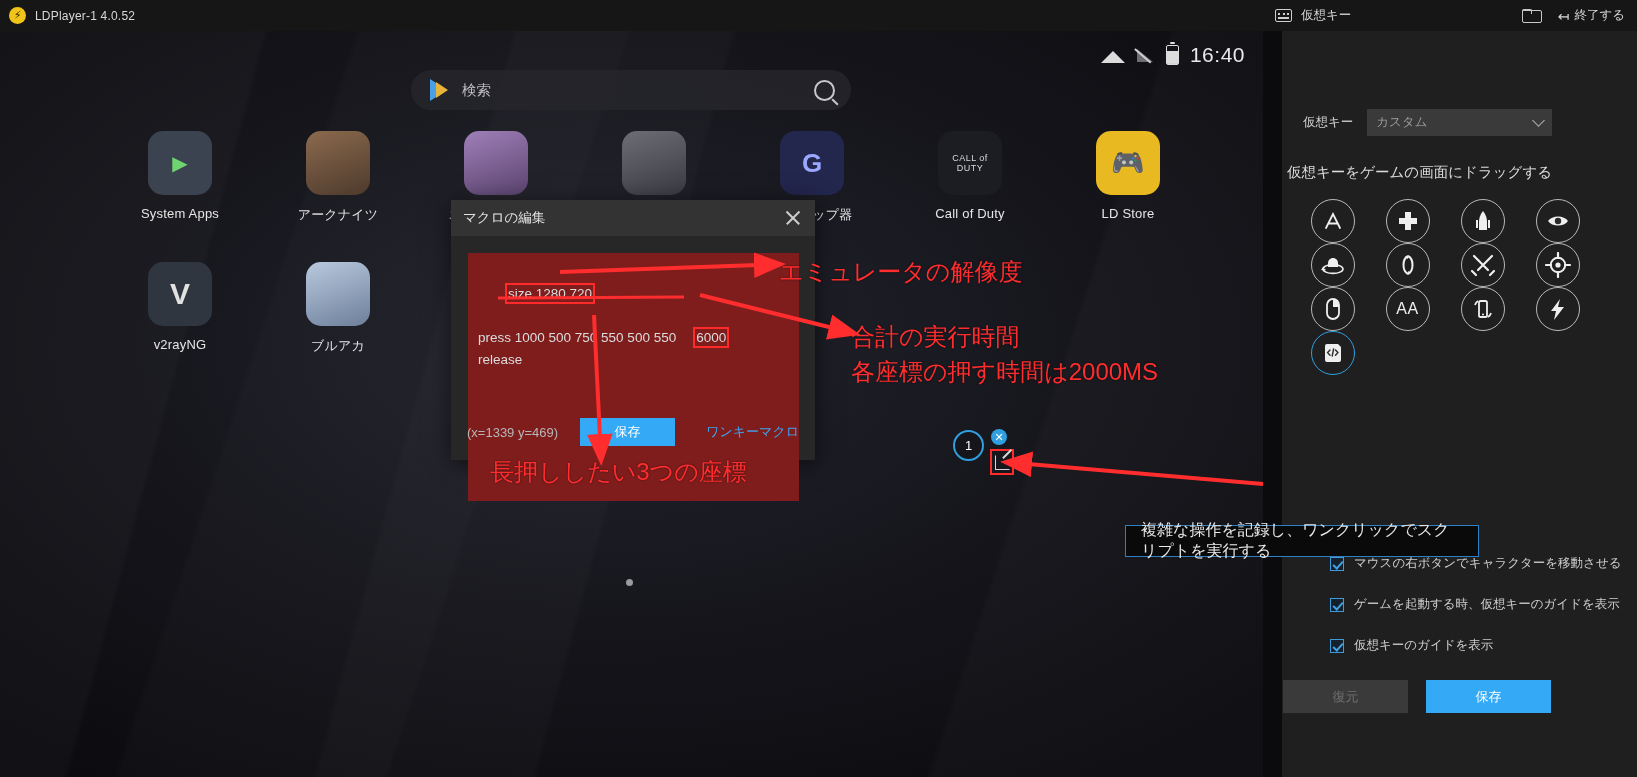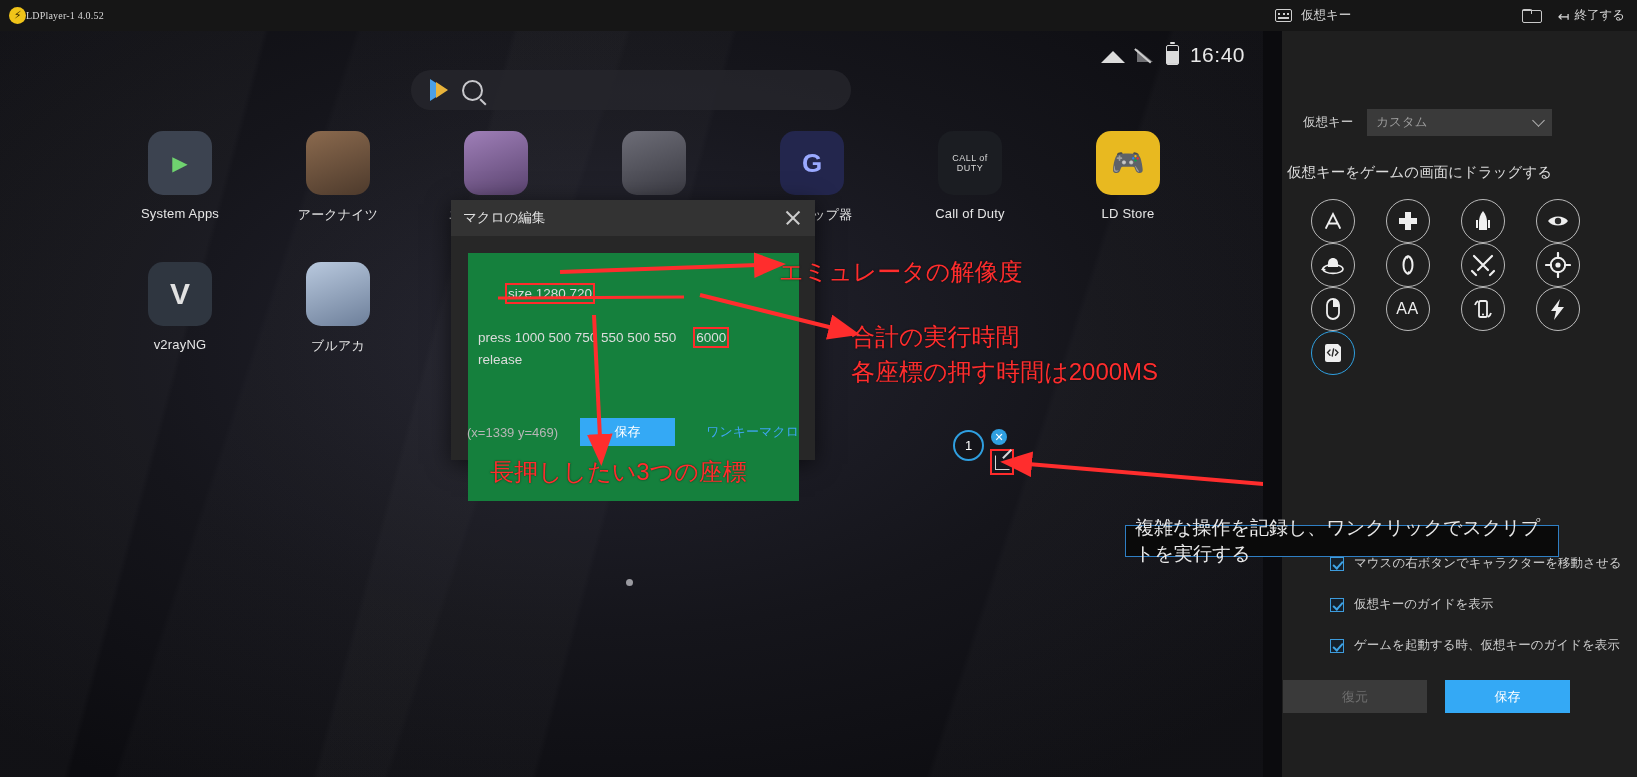--- a/index.html
+++ b/index.html
@@ -14,21 +14,21 @@
   
   .titlebar {
     position: absolute; left: 0; top: 0; width: 1263px; height: 31px;
     background: #161616; display: flex; align-items: center; padding-left: 9px;
   }
   .app-logo {
     width: 17px; height: 17px; border-radius: 50%;
     background: #f0c419; display: flex; align-items: center; justify-content: center;
     color: #3a2c00; font-size: 11px; font-weight: bold; line-height: 1;
   }
-  .app-title { color: #d8d8d8; font-size: 10px; letter-spacing: .2px; font-family: Liberation Serif, serif; }
+  .app-title { color: #d8d8d8; font-size: 12px; margin-left: 9px; letter-spacing: .2px; }
 
   
   .panel-header {
     position: absolute; left: 1263px; top: 0; width: 374px; height: 31px;
     background: #161616; display: flex; align-items: center; padding: 0 12px;
   }
   .ph-left { display: flex; align-items: center; gap: 9px; }
   .ph-title { color: #d6d6d6; font-size: 12.5px; }
   .ph-right { margin-left: auto; display: flex; align-items: center; gap: 18px; }
   .ph-exit { color: #d6d6d6; font-size: 12.5px; display: flex; align-items: center; gap: 5px; }
@@ -106,21 +106,21 @@
   
   .dialog {
     position:absolute; left:451px; top:200px; width:364px; height:260px;
     background:#272727; box-shadow:0 4px 22px rgba(0,0,0,.6);
   }
   .dlg-head { height:36px; background:#333333; display:flex; align-items:center; padding:0 12px; }
   .dlg-title { color:#e2e2e2; font-size:13.5px; }
   .dlg-close { margin-left:auto; width:20px;height:20px; position:relative; cursor:pointer; }
   .dlg-close::before,.dlg-close::after{content:'';position:absolute;left:1px;top:9px;width:18px;height:1.6px;background:#cdcdcd;}
   .dlg-close::before{transform:rotate(45deg);} .dlg-close::after{transform:rotate(-45deg);}
-  .dlg-body { position:absolute; left:17px; top:53px; width:331px; height:248px; background:#15803d; padding:8px 10px; }
+  .dlg-body { position:absolute; left:17px; top:53px; width:331px; height:248px; background:#7f1d1d; padding:8px 10px; }
   .code-line { color:#dcdcdc; font-size:13.5px; line-height:22px; white-space:pre; }
   .dlg-foot { position:absolute; left:0; bottom:0; width:100%; height:56px; display:flex; align-items:center; padding:0 16px; }
   .coords { color:#b6b6b6; font-size:13px; }
   .save-btn { width:95px;height:28px;background:#34a9f5;color:#fff;font-size:13px;
               display:flex;align-items:center;justify-content:center; margin-left:22px; cursor:pointer; }
   .onekey-link { margin-left:auto; color:#3ea5f0; font-size:13px; cursor:pointer; }
 
   
   .hl { outline:2px solid #ff2b2b; outline-offset:1px; }
 
@@ -159,34 +159,34 @@
   .drag-hint { position:absolute; left:24px; top:132px; color:#dcdcdc; font-size:14.5px; }
 
   .icon-grid { position:absolute; left:32px; top:168px; width:300px;
                display:grid; grid-template-columns:repeat(4,1fr); justify-items:center; }
   .vk-icon { width:44px;height:44px;border-radius:50%;border:1.4px solid #b9b9b9;
              display:flex;align-items:center;justify-content:center;color:#efefef; cursor:pointer; }
   .vk-icon.sel { border-color:#2f9fe0; }
   .vk-icon.row4 { grid-column:1; }
 
   .tooltip {
-    position:absolute; left:1125px; top:525px; width:434px; height:32px;
-    background:#0a0a0a; border:1.4px solid #2f7fc4; color:#e9e9e9; font-size:19px;
-    display:flex; align-items:center; padding:0 9px; z-index:40;
+    position:absolute; left:1125px; top:525px; width:354px; height:32px;
+    background:#0a0a0a; border:1.4px solid #2f7fc4; color:#e9e9e9; font-size:16px;
+    display:flex; align-items:center; padding:0 15px; z-index:40;
   }
 
   .checks { position:absolute; left:20px; top:524px; width:354px;padding-left:47px; }
   .chk-row { display:flex; align-items:center; gap:10px; margin-bottom:24px; cursor:pointer; }
   .chk { width:14px;height:14px;border:1.4px solid #3d9bdc;background:#14202b;position:relative;flex:none;}
   .chk::after{content:'';position:absolute;left:4px;top:1px;width:4px;height:8px;
     border:solid #3fa4e6;border-width:0 2px 2px 0;transform:rotate(42deg);}
   .chk-label { color:#cfcfcf; font-size:12.5px; }
 
   .btn-row { position:absolute; left:20px; bottom:64px; display:flex; gap:18px; }
-  .btn-restore { width:144px;height:33px;background:#3a3a3a;color:#6e6e6e;font-size:13px;
+  .btn-restore { width:125px;height:33px;background:#3a3a3a;color:#6e6e6e;font-size:13px;
                  display:flex;align-items:center;justify-content:center; }
   .btn-save { width:125px;height:33px;background:#34a9f5;color:#fff;font-size:13px;
               display:flex;align-items:center;justify-content:center; cursor:pointer; }
 </style>
 </head>
 <body>
 
 <div id="root">
 
   <div class="titlebar">
@@ -214,20 +214,21 @@
 
     <div class="statusbar">
       <span class="wifi"></span>
       <span class="sig"></span>
       <span class="batt"></span>
       <span class="sb-clock">16:40</span>
     </div>
 
     <div class="searchbar">
       <span class="play-logo"></span>
+      <span class="search-text">検索</span>
       <span class="mag"></span>
     </div>
 
     <div class="apps">
       <div class="app-row">
         <div class="app">
           <div class="app-tile" style="background:#3c4350;">
             <span style="color:#6fd36f;font-size:20px;">▶</span>
           </div>
           <div class="app-label">System Apps</div>
@@ -431,25 +432,25 @@
         </div>
     </div>
 
     <div class="checks">
       <div class="chk-row">
         <span class="chk"></span>
         <span class="chk-label">マウスの右ボタンでキャラクターを移動させる</span>
       </div>
       <div class="chk-row">
         <span class="chk"></span>
-        <span class="chk-label">仮想キーのガイドを表示</span>
+        <span class="chk-label">ゲームを起動する時、仮想キーのガイドを表示</span>
       </div>
       <div class="chk-row">
         <span class="chk"></span>
-        <span class="chk-label">ゲームを起動する時、仮想キーのガイドを表示</span>
+        <span class="chk-label">仮想キーのガイドを表示</span>
       </div>
     </div>
 
     <div class="btn-row">
       <span class="btn-restore">復元</span>
       <span class="btn-save">保存</span>
     </div>
   </div>
 
   <div class="tooltip">複雑な操作を記録し、ワンクリックでスクリプトを実行する</div>

